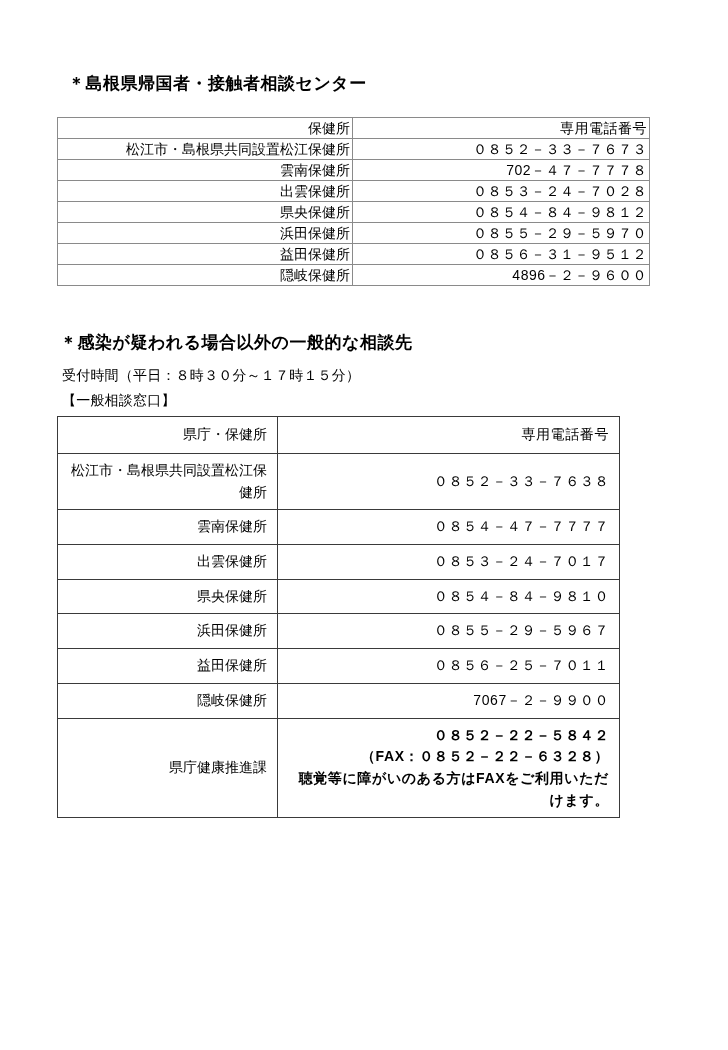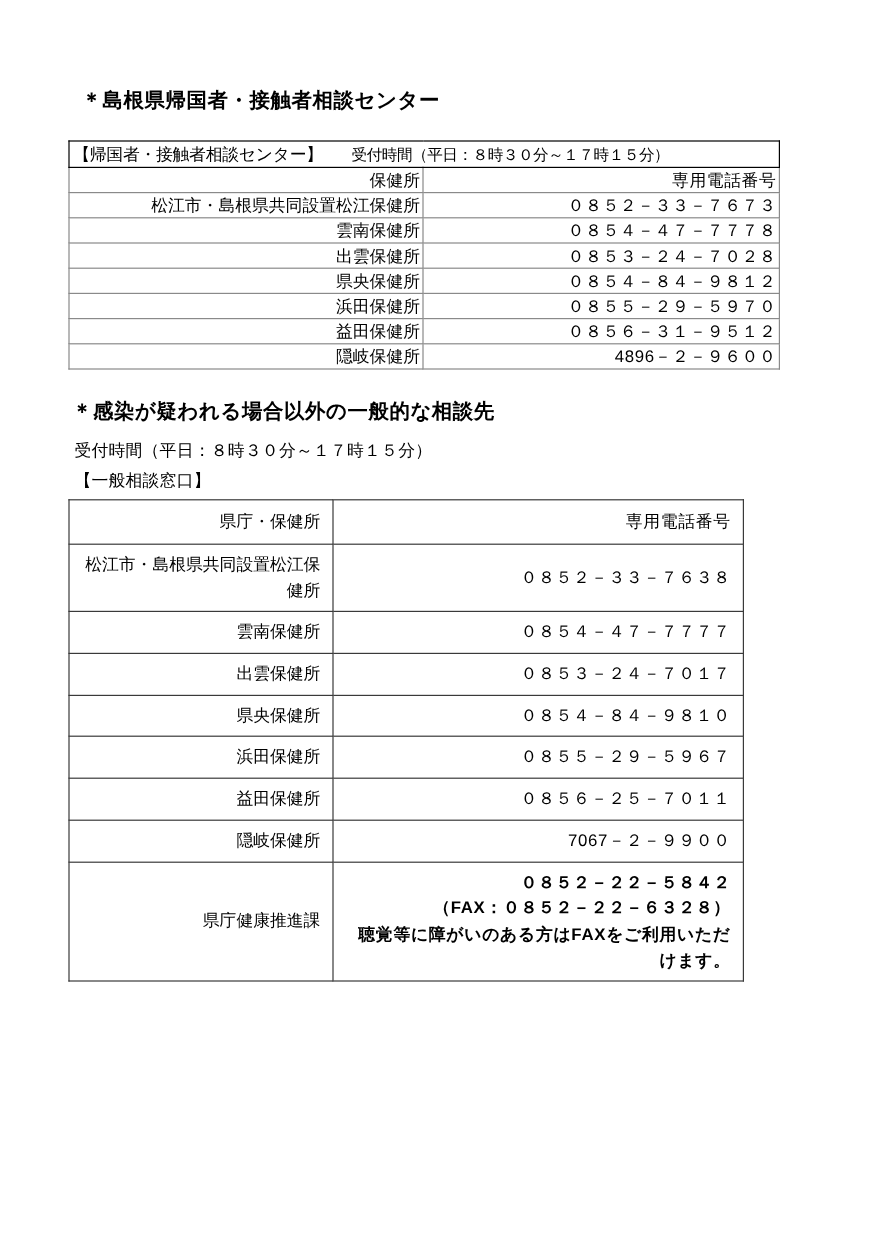--- a/index.html
+++ b/index.html
@@ -117,39 +117,31 @@
 
   <div class="section-title" id="title-1">＊島根県帰国者・接触者相談センター</div>
 
   <table class="table-1">
     <colgroup>
       <col style="width:295px">
       <col>
     </colgroup>
     <tbody>
       <tr>
-        <td class="hdr-span" colspan="2">
-          <div class="t1-head-inner">
-            <span class="t1-head-label">【帰国者・接触者相談センター】</span>
-            <span class="t1-head-hours">受付時間（平日：８時３０分～１７時１５分）</span>
-          </div>
-        </td>
-      </tr>
-      <tr>
         <td class="t1-name">保健所</td>
         <td class="t1-tel">専用電話番号</td>
       </tr>
 
       <tr>
         <td class="t1-name">松江市・島根県共同設置松江保健所</td>
         <td class="t1-tel">０８５２－３３－７６７３</td>
       </tr>
       <tr>
         <td class="t1-name">雲南保健所</td>
-        <td class="t1-tel">０８５４－４７－７７７８</td>
+        <td class="t1-tel">702－４７－７７７８</td>
       </tr>
       <tr>
         <td class="t1-name">出雲保健所</td>
         <td class="t1-tel">０８５３－２４－７０２８</td>
       </tr>
       <tr>
         <td class="t1-name">県央保健所</td>
         <td class="t1-tel">０８５４－８４－９８１２</td>
       </tr>
       <tr>

